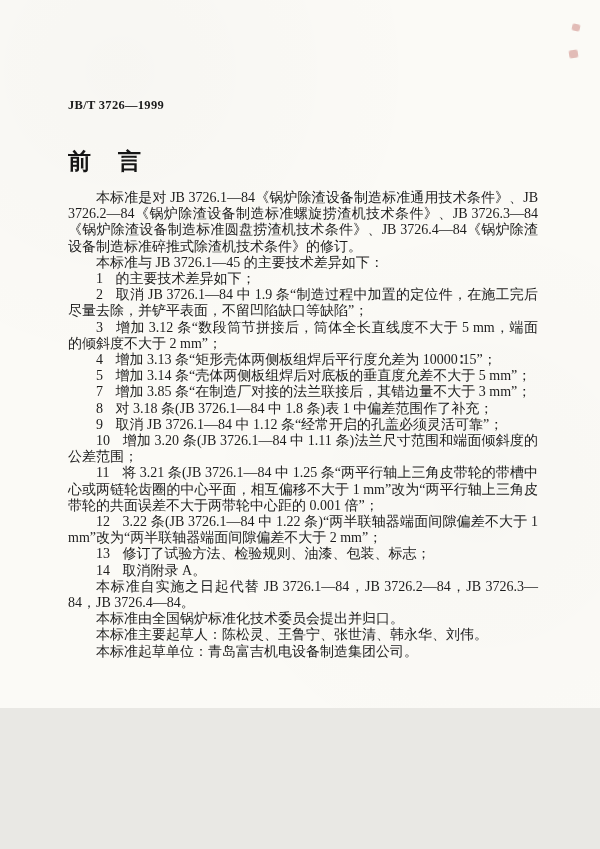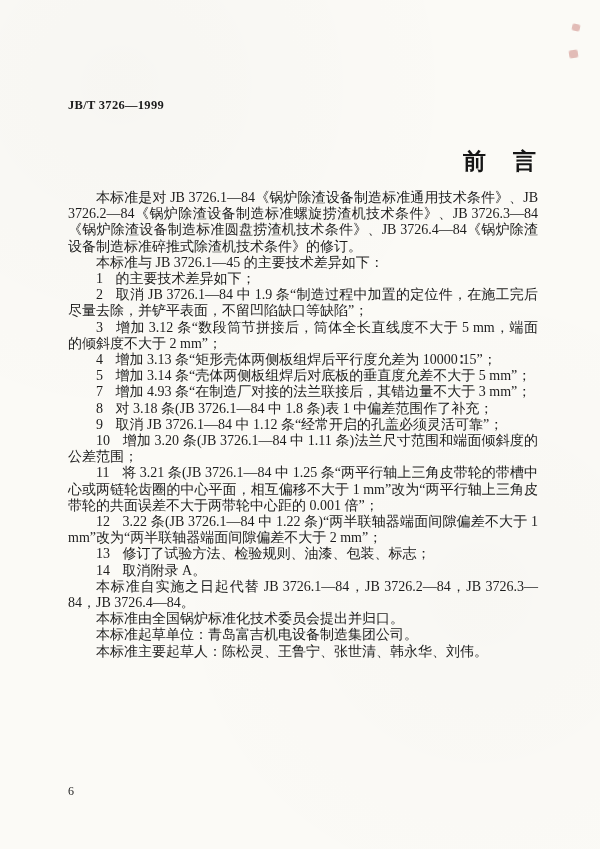--- a/index.html
+++ b/index.html
@@ -9,36 +9,36 @@
   }
   * { margin: 0; padding: 0; box-sizing: border-box; }
   html, body { width: 600px; }
   body {
     font-family: "Liberation Serif", "DejaVu Serif", serif;
     background: #e9e8e4;
   }
   .page {
     position: relative;
     width: 600px;
-    height: 849px;
+    height: 708px;
     background:
       radial-gradient(circle at 20% 10%, rgba(0,0,0,0.015), transparent 40%),
       radial-gradient(circle at 80% 70%, rgba(0,0,0,0.012), transparent 45%),
       var(--paper);
     overflow: hidden;
     padding: 98px 62px 0 68px;
     color: var(--ink);
   }
   .doc-code {
     font-size: 12.5px;
     font-weight: bold;
     letter-spacing: 0.3px;
   }
   .fw-title {
-    text-align: right;
+    text-align: left;
     font-size: 23px;
     font-weight: bold;
     letter-spacing: 2px;
     margin-top: 33px;
     margin-bottom: 13px;
     color: #151515;
   }
   .body-text {
     font-size: 14px;
     line-height: 16.2px;
@@ -104,21 +104,21 @@
     <p class="item">
       <span class="num">3</span><span>增加 3.12 条“数段筒节拼接后，筒体全长直线度不大于 5 mm，端面的倾斜度不大于 2 mm”；</span>
     </p>
     <p class="item">
       <span class="num">4</span><span>增加 3.13 条“矩形壳体两侧板组焊后平行度允差为 10000∶15”；</span>
     </p>
     <p class="item">
       <span class="num">5</span><span>增加 3.14 条“壳体两侧板组焊后对底板的垂直度允差不大于 5 mm”；</span>
     </p>
     <p class="item">
-      <span class="num">7</span><span>增加 4.93 条“在制造厂对接的法兰联接后，其错边量不大于 3 mm”；</span>
+      <span class="num">7</span><span>增加 3.85 条“在制造厂对接的法兰联接后，其错边量不大于 3 mm”；</span>
     </p>
     <p class="item">
       <span class="num">8</span><span>对 3.18 条(JB 3726.1—84 中 1.8 条)表 1 中偏差范围作了补充；</span>
     </p>
     <p class="item">
       <span class="num">9</span><span>取消 JB 3726.1—84 中 1.12 条“经常开启的孔盖必须灵活可靠”；</span>
     </p>
     <p class="item">
       <span class="num">10</span><span>增加 3.20 条(JB 3726.1—84 中 1.11 条)法兰尺寸范围和端面倾斜度的公差范围；</span>
     </p>
@@ -130,20 +130,20 @@
     </p>
     <p class="item">
       <span class="num">13</span><span>修订了试验方法、检验规则、油漆、包装、标志；</span>
     </p>
     <p class="item">
       <span class="num">14</span><span>取消附录 A。</span>
     </p>
 
     <p>本标准自实施之日起代替 JB 3726.1—84，JB 3726.2—84，JB 3726.3—84，JB 3726.4—84。</p>
     <p>本标准由全国锅炉标准化技术委员会提出并归口。</p>
+    <p>本标准主要起草人：陈松灵、王鲁宁、张世清、韩永华、刘伟。</p>
     <p>本标准起草单位：青岛富吉机电设备制造集团公司。</p>
-    <p>本标准主要起草人：陈松灵、王鲁宁、张世清、韩永华、刘伟。</p>
 
   </div>
 
   <div class="page-num">6</div>
 
 </div>
 
 </body></html>

